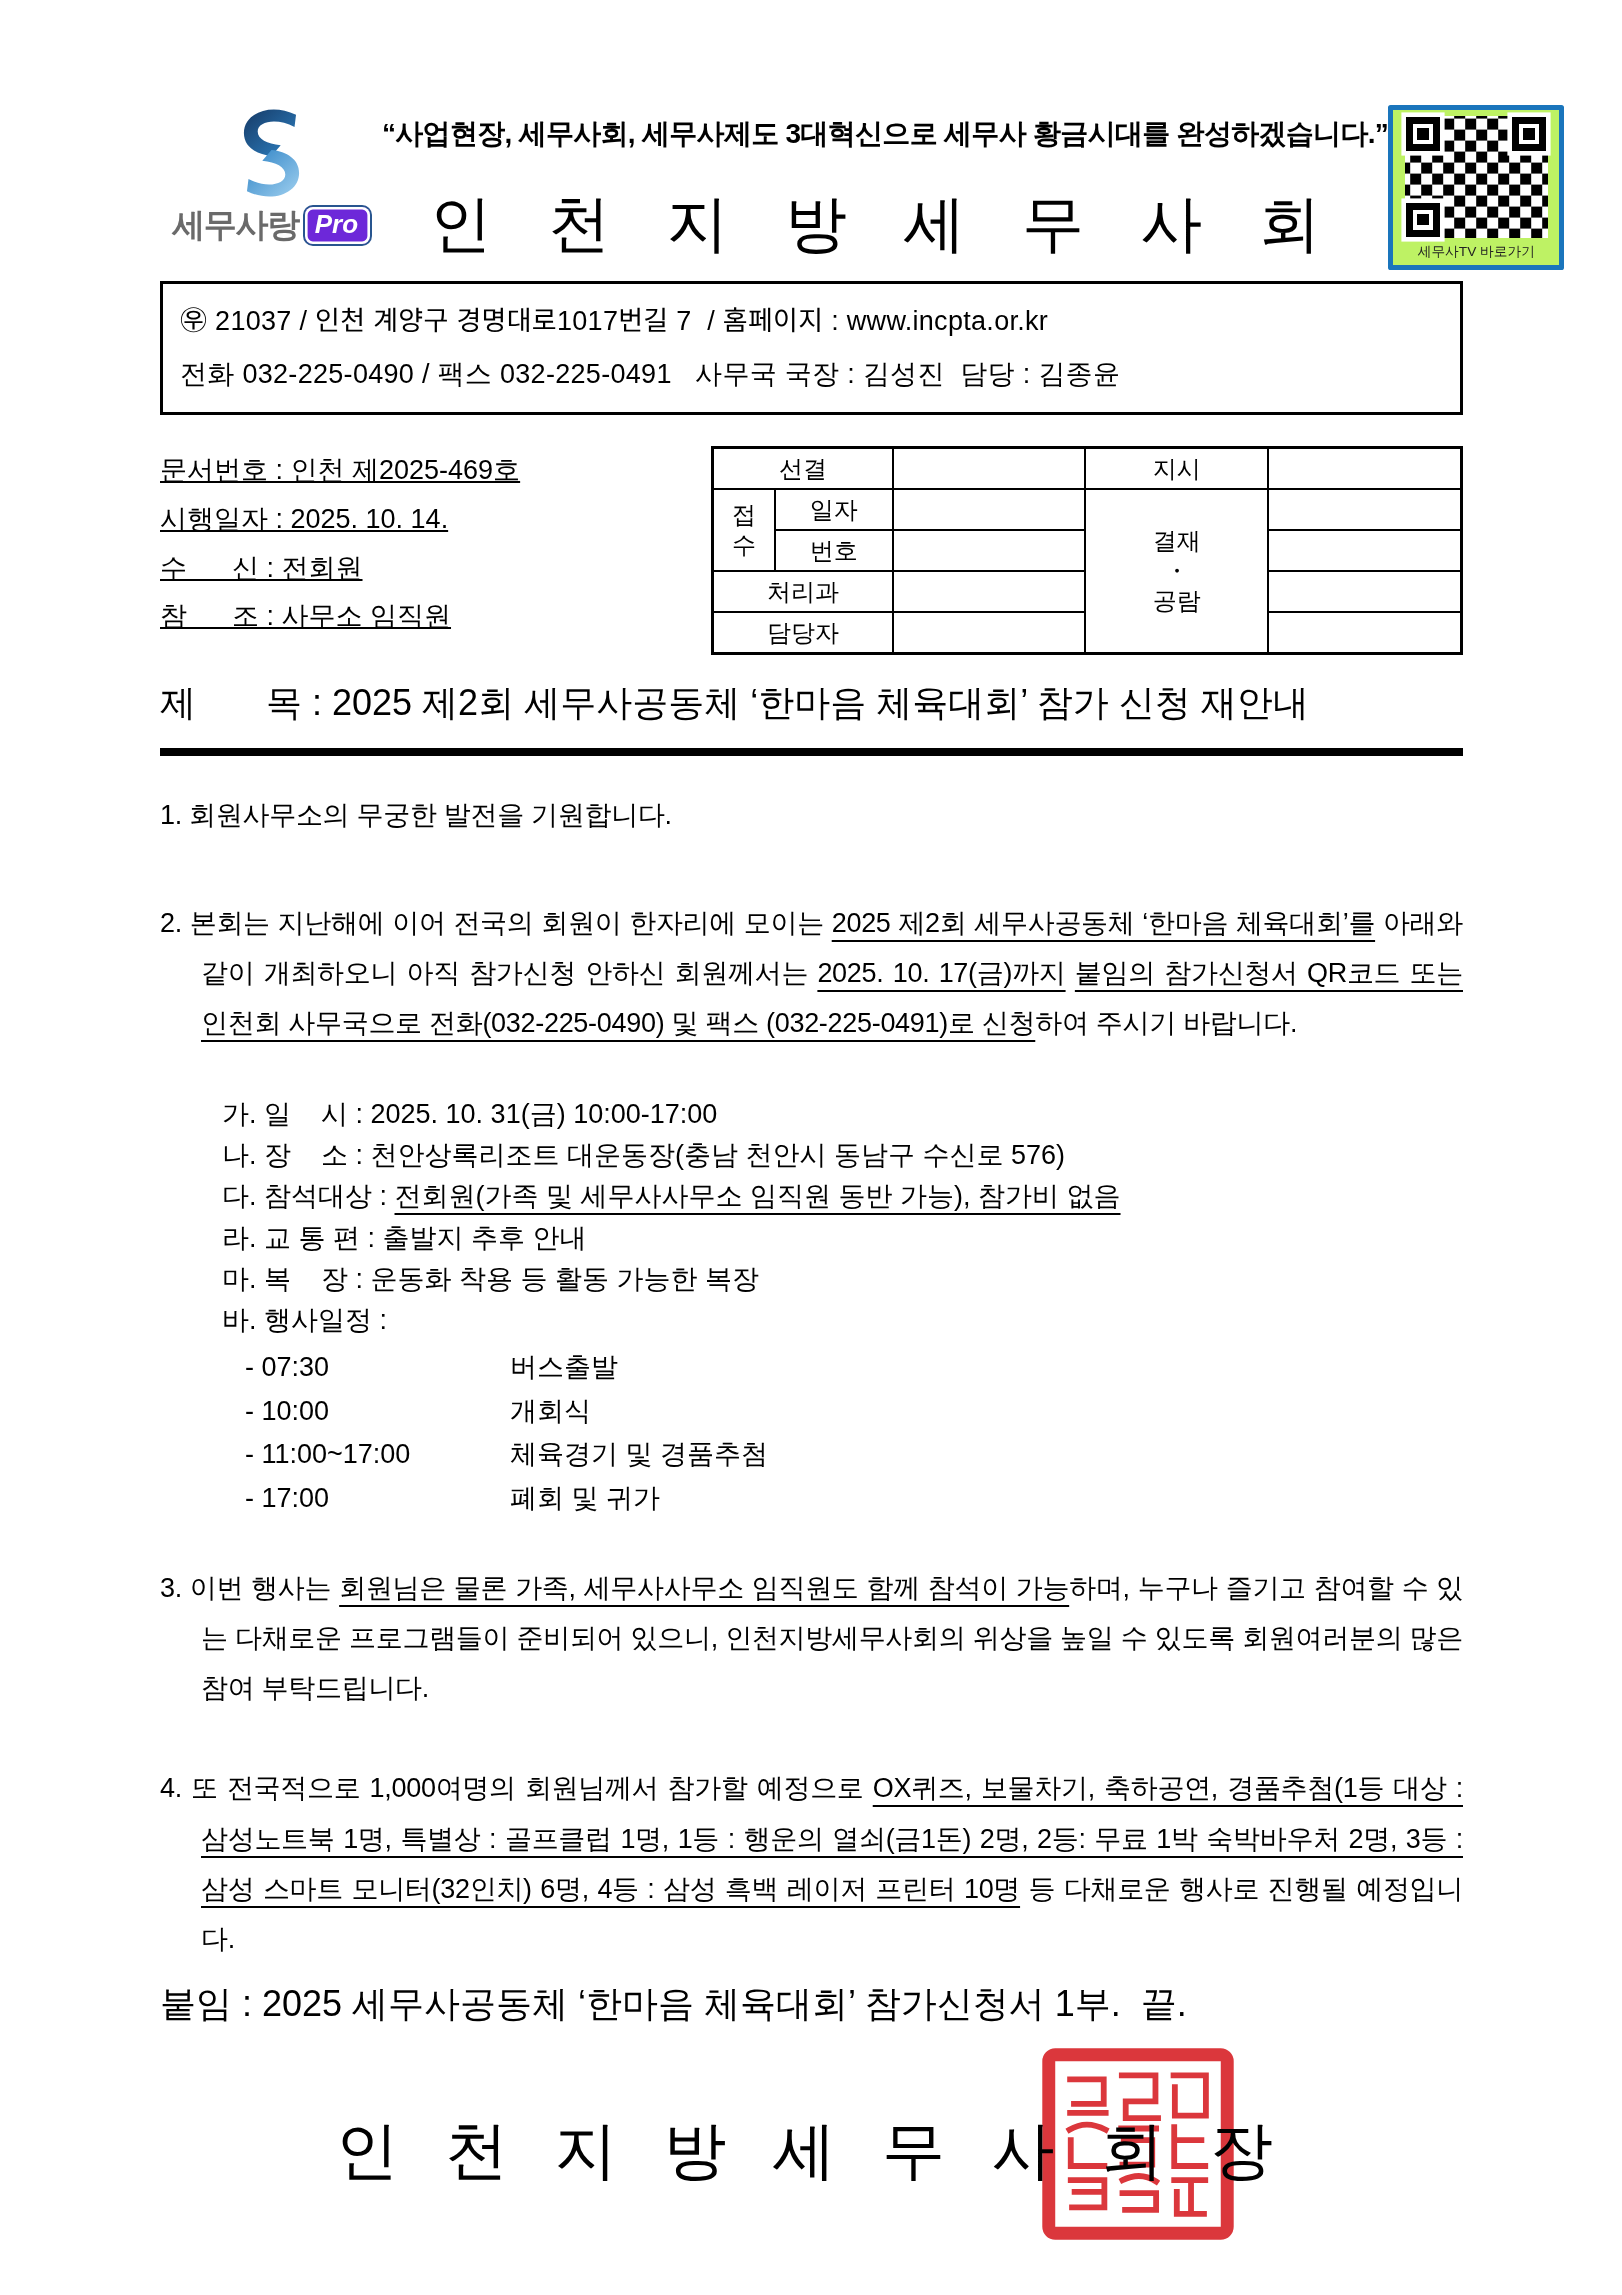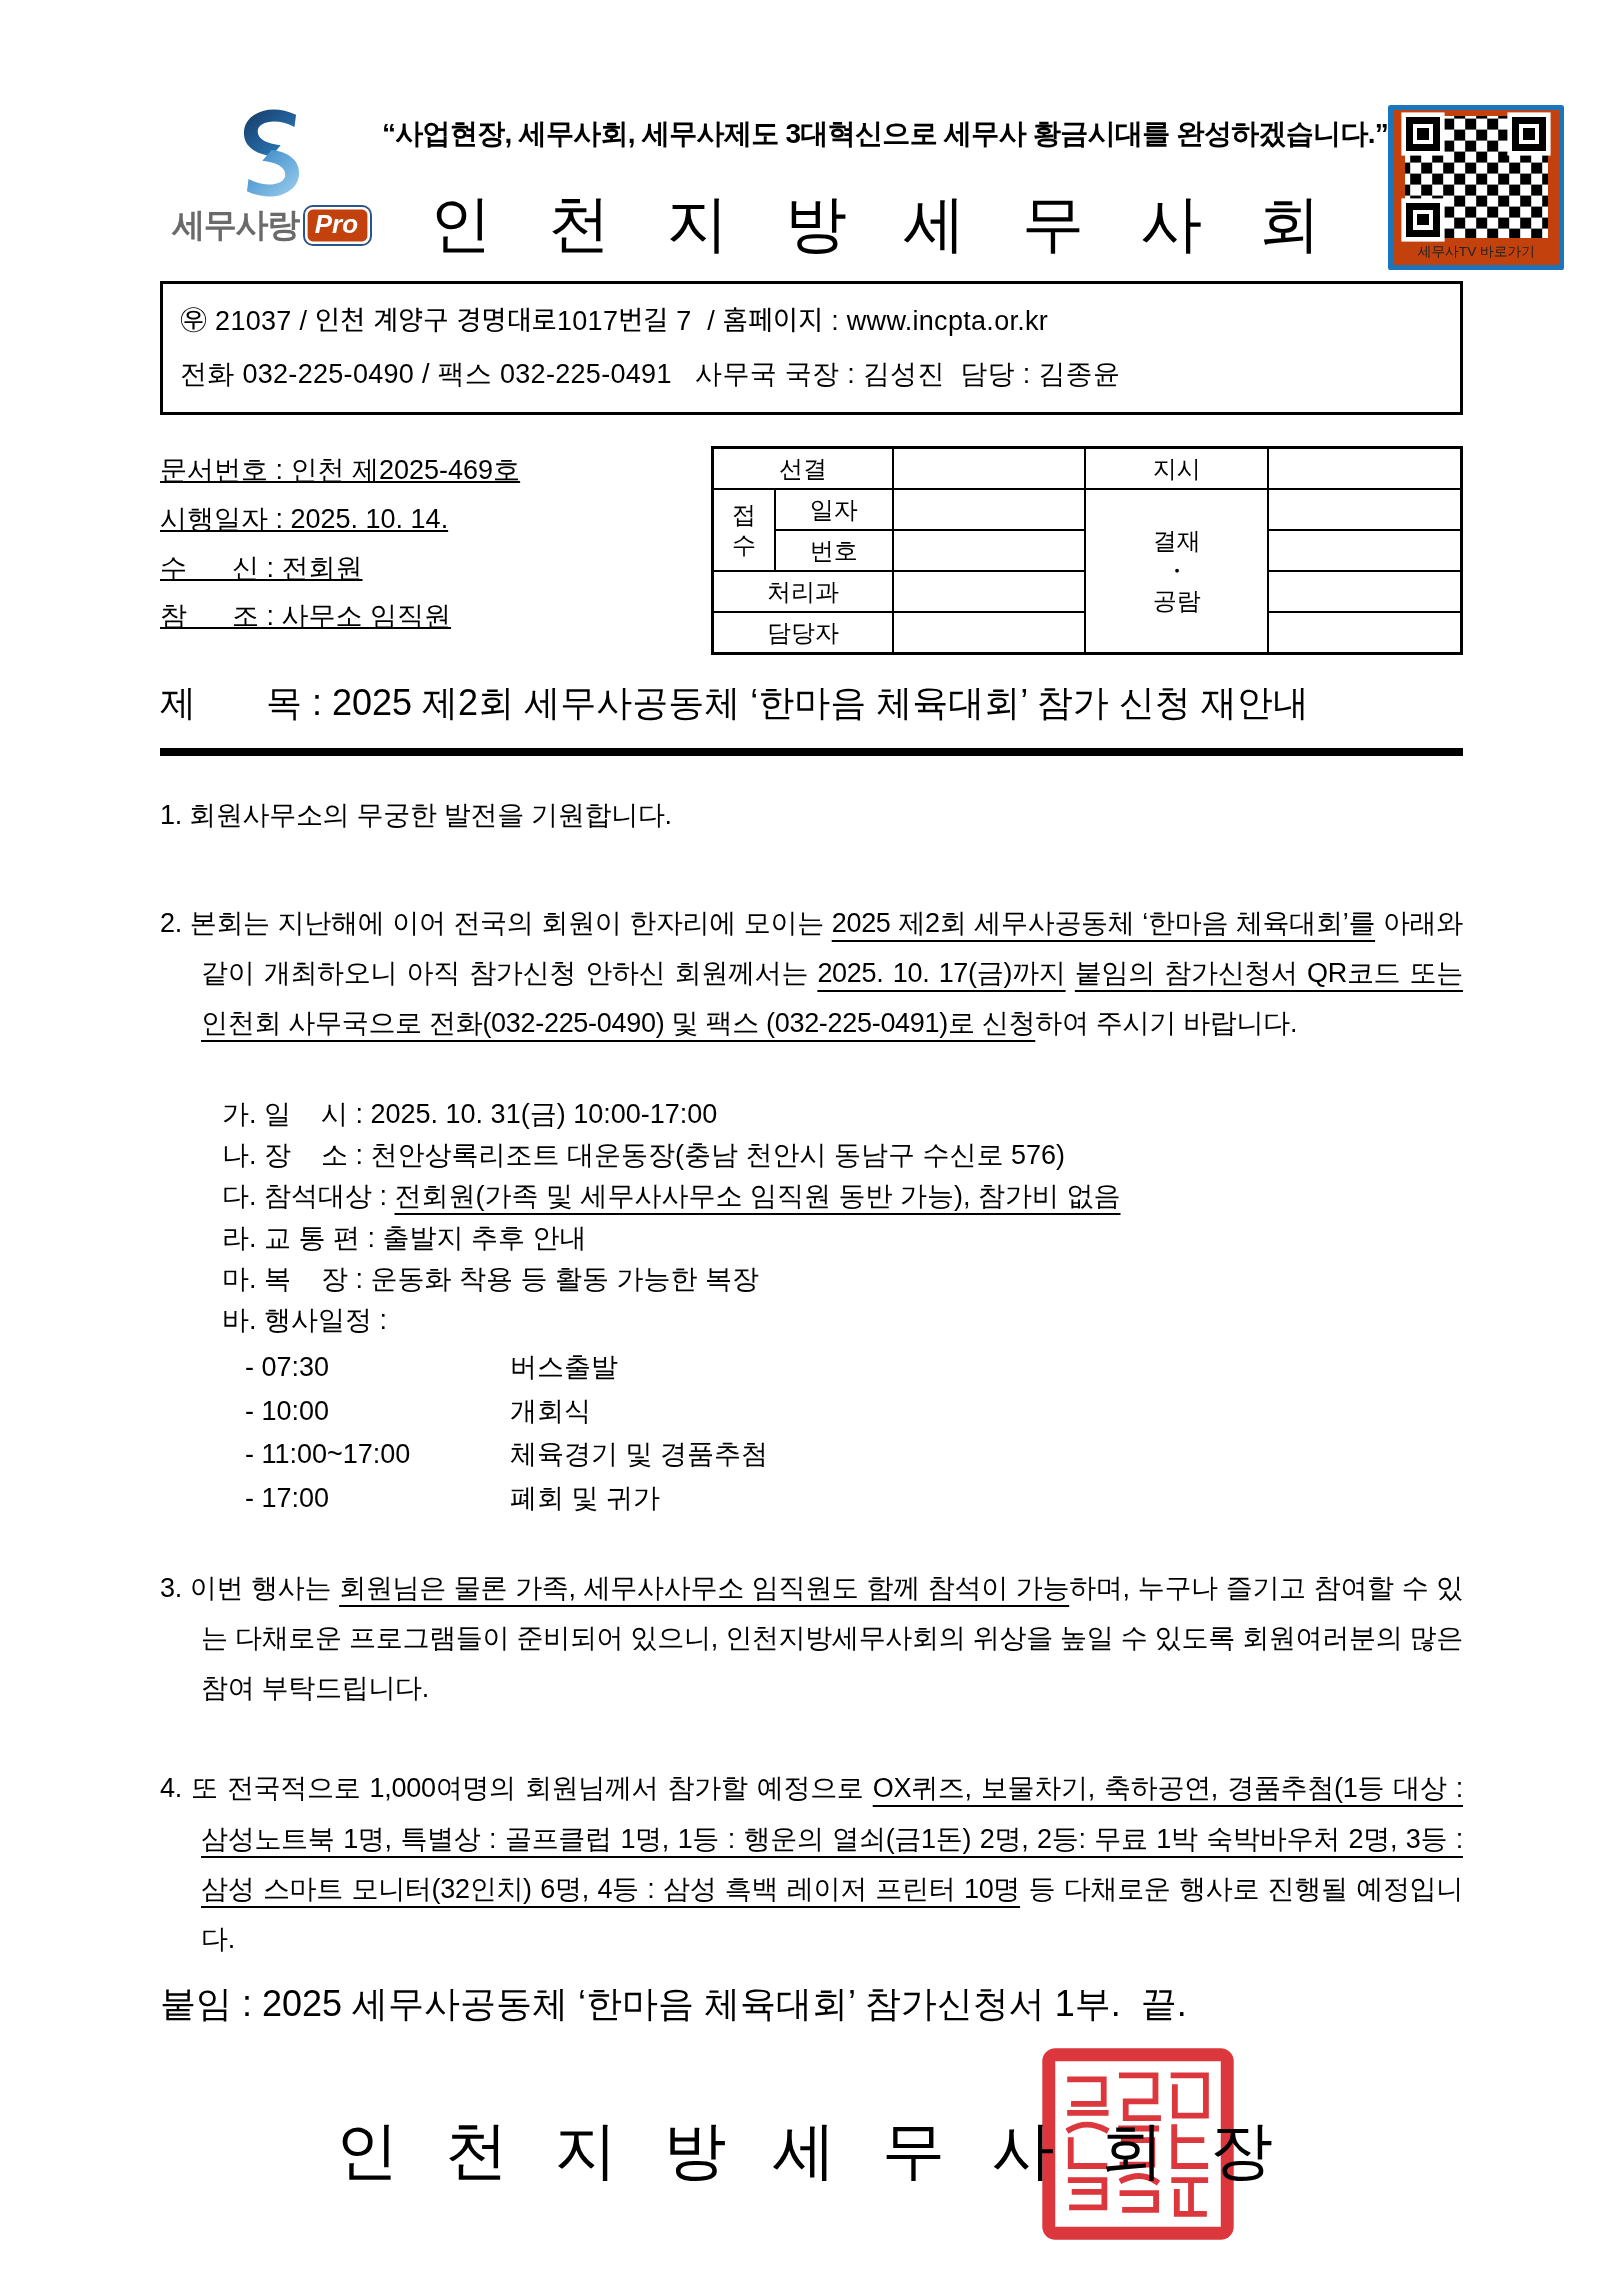--- a/index.html
+++ b/index.html
@@ -8,28 +8,28 @@
     margin:0 auto; box-sizing:border-box; padding:98px 160px 0 160px;
     font-family:"Liberation Sans","DejaVu Sans",sans-serif; color:#000;
     overflow:hidden;
   }
   
   .header { display:flex; align-items:flex-start; }
   .logo-block { width:222px; flex:0 0 222px; text-align:right; margin-top:9.2px; }
   .logo-s { width:79px; height:92px; display:block; margin:0 auto; }
   .logo-line { margin-top:3.9px; display:flex; align-items:center; justify-content:center; gap:6.5px; }
   .logo-brand { font-size:33px; font-weight:bold; color:#6a6a6a; letter-spacing:-1.3px; }
-  .pro-badge { display:inline-block; background:#c2410c; color:#fff; font-weight:bold;
+  .pro-badge { display:inline-block; background:#6d28d9; color:#fff; font-weight:bold;
     font-style:italic; font-size:26px; padding:1.3px 11.8px 3.9px 9.2px; border-radius:7.9px;
     box-shadow:inset 0 0 0 2.6px #fff, 0 0 0 2px #28558f; }
   .header-center { flex:1 1 auto; text-align:center; padding-top:17px; }
   .slogan { font-size:28px; font-weight:bold; letter-spacing:-0.7px; white-space:nowrap; }
   .org-title { font-size:62px; font-weight:500; letter-spacing:19.6px; margin-top:29px; white-space:nowrap; }
   .qr-box { flex:0 0 156px; width:156px; border:5.9px solid #1a75bc; border-radius:2.6px;
-    background:#c2410c; padding:6.5px 5.2px 3.9px 5.2px; margin-top:6.5px; }
+    background:#bef264; padding:6.5px 5.2px 3.9px 5.2px; margin-top:6.5px; }
   .qr-inner { position:relative; width:143px; height:122px; margin:0 auto;
     background:
       conic-gradient(#000 25%, #fff 0 50%, #000 0 75%, #fff 0) 5.2px 2.6px/22px 22px;
     background-color:#fff; }
   .finder { position:absolute; width:34px; height:34px; border:7.2px solid #000; background:#fff;
     box-shadow:0 0 0 4.6px #fff; box-sizing:border-box; }
   .finder > div { position:absolute; left:3.9px; top:3.9px; width:11.8px; height:11.8px; background:#000; }
   .finder.tl { left:1.3px; top:1.3px; }
   .finder.tr { right:1.3px; top:1.3px; }
   .finder.bl { left:1.3px; bottom:1.3px; }

